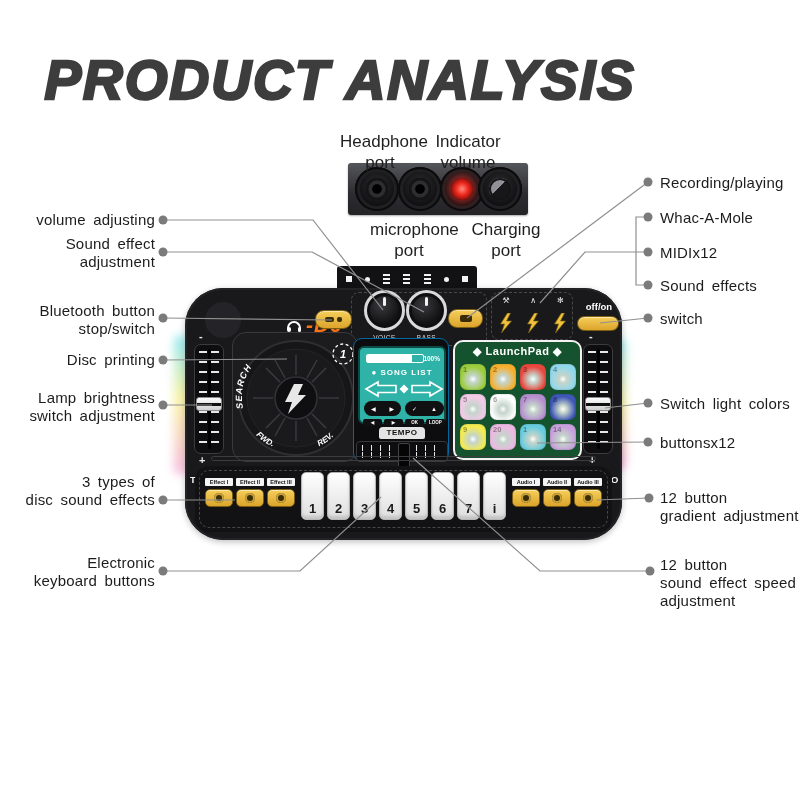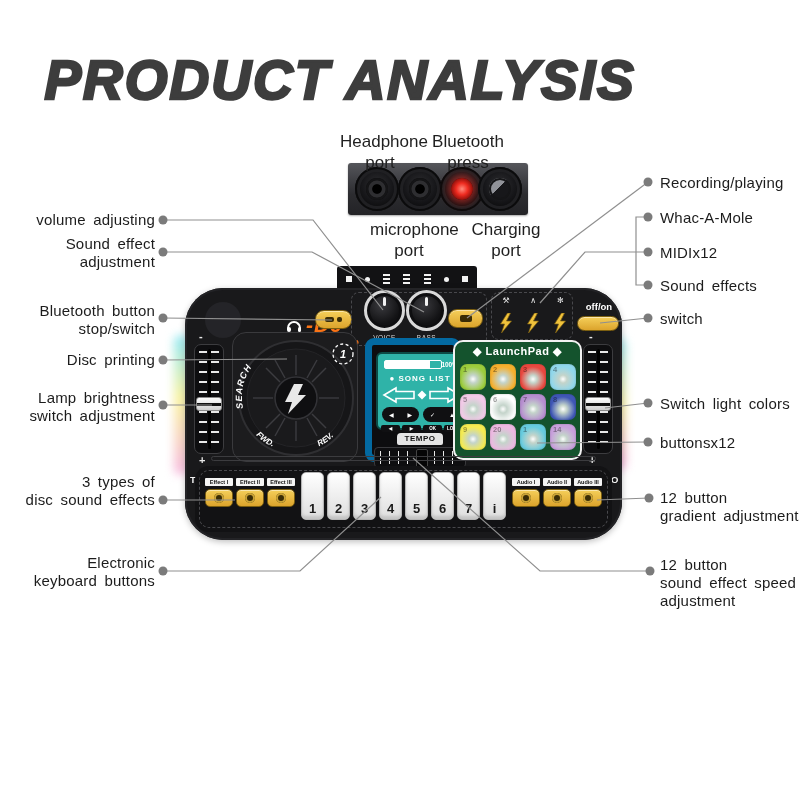--- a/index.html
+++ b/index.html
@@ -85,21 +85,21 @@
   .slider-v .ticks.tl{left:4px;} .slider-v .ticks.tr{right:4px;}
   .slider-v .track{position:absolute;left:13px;top:4px;bottom:4px;width:3px;background:#000;border-radius:2px;}
   .slider-v .sknob{position:absolute;left:1px;top:52px;width:26px;height:14px;background:linear-gradient(#fdfdfd,#cfcfcf);
     border-radius:3px;border:1px solid #8a8a8a;}
   .slider-v .sknob::after{content:"";position:absolute;left:0;top:5px;width:100%;height:3px;background:#111;}
   .sv-sign{position:absolute;color:#e8e8e8;font-size:11px;font-weight:bold;}
   .tempo-lab{position:absolute;color:#f2f2f2;font-size:9.5px;font-weight:bold;letter-spacing:.5px;width:40px;}
 
   .disc-panel{position:absolute;left:47px;top:44px;width:126px;height:130px;border:1px solid #3a3a3d;border-radius:14px;background:#1c1c1e;}
 
-  .screen-panel{position:absolute;left:180px;top:50px;width:96px;height:124px;background:#0d0d0f;border-radius:9px;border:7px solid #0369a1;}
+  .screen-panel{position:absolute;left:168px;top:50px;width:96px;height:124px;background:#0d0d0f;border-radius:9px;border:1px solid #0369a1;}
   .screen{position:absolute;left:4px;top:7px;width:88px;height:78px;background:#2fb3a8;border-radius:6px;border:2px solid #0c4b46;}
   .pbar{position:absolute;left:6px;top:6px;width:58px;height:9px;border:1.5px solid #fff;border-radius:2px;}
   .pbar i{display:block;height:100%;width:80%;background:#fff;}
   .pct{position:absolute;right:4px;top:7px;font-size:6.5px;font-weight:bold;color:#fff;}
   .songlist{position:absolute;left:0;top:20px;width:100%;text-align:center;font-size:8px;font-weight:bold;color:#fff;letter-spacing:1px;}
   .arrows{position:absolute;left:3px;top:31px;}
   .pill{position:absolute;top:53px;height:15px;background:#101012;border-radius:8px;display:flex;align-items:center;justify-content:space-around;color:#fff;font-size:6px;}
   .pill.p1{left:4px;width:37px;} .pill.p2{left:45px;width:39px;}
   .chips{position:absolute;left:3px;top:71px;width:82px;display:flex;gap:2px;}
   .chip{flex:1;height:7px;background:#101012;border-radius:2px;color:#fff;font-size:4.5px;font-weight:bold;text-align:center;line-height:7px;}
@@ -157,22 +157,22 @@
       </div>
     <div class="port charging" style="left:130px">
         <div class="jack"></div>
       </div>
   </div>
   <div class="port-label" style="left:340px;top:131px;width:80px">
     <div>Headphone</div>
       <div>port</div>
   </div>
   <div class="port-label" style="left:430px;top:131px;width:76px">
-    <div>Bluetooth</div>
-      <div>press</div>
+    <div>Indicator</div>
+      <div>volume</div>
   </div>
   <div class="port-label" style="left:370px;top:219px;width:78px">
     <div>microphone</div>
       <div>port</div>
   </div>
   <div class="port-label" style="left:468px;top:219px;width:76px">
     <div>Charging</div>
       <div>port</div>
   </div>
 

